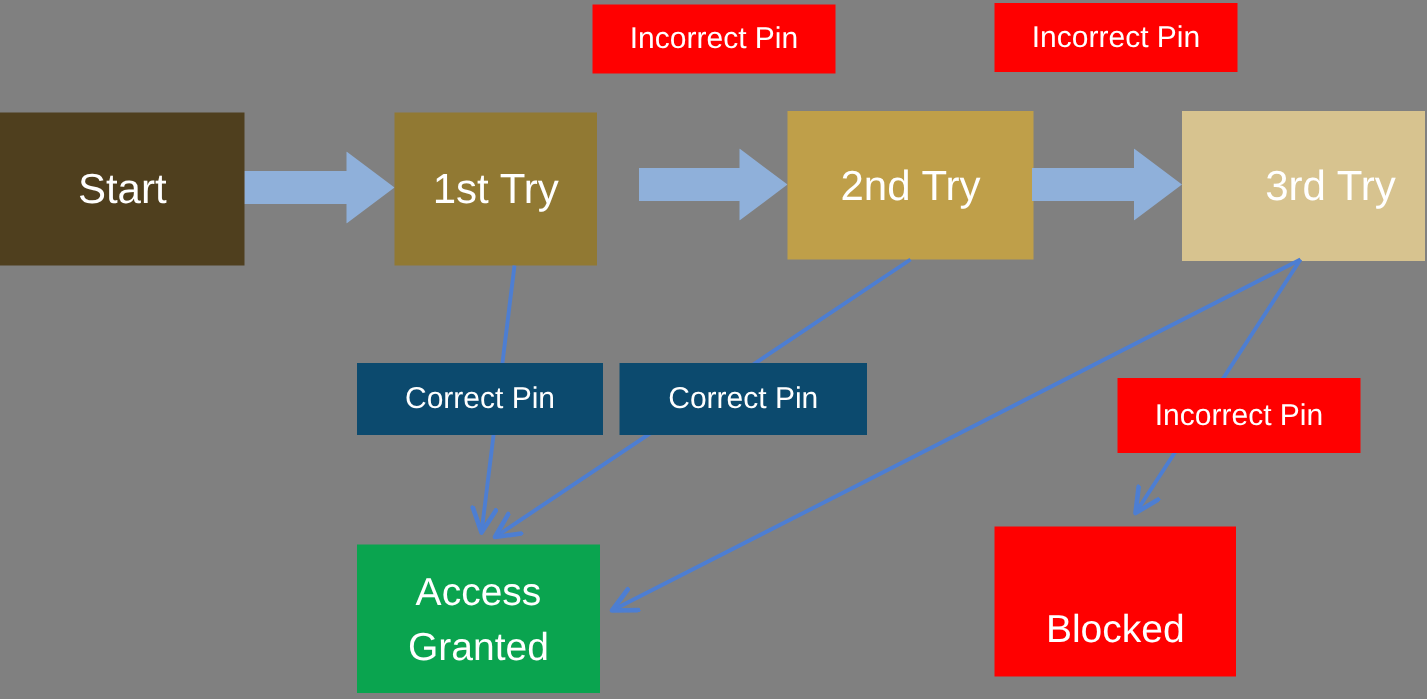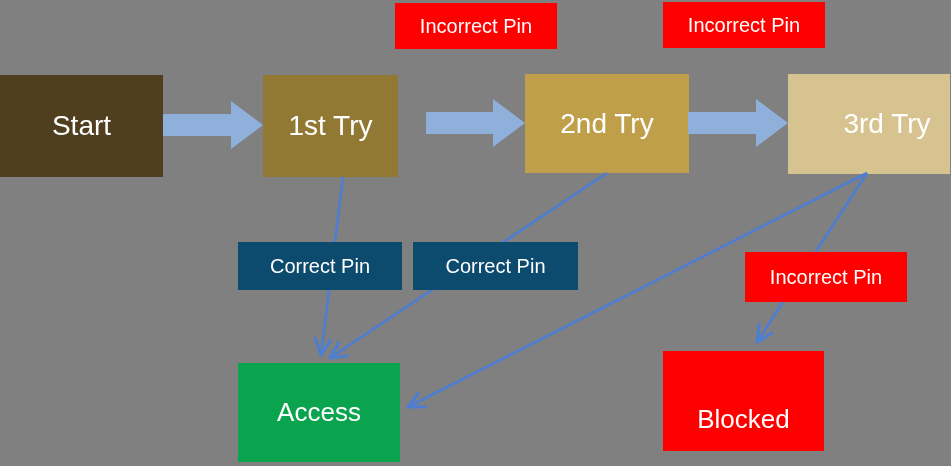--- a/index.html
+++ b/index.html
@@ -108,20 +108,21 @@
   <div class="tag tag-green cp1">
     <span>Correct Pin</span>
   </div>
   <div class="tag tag-green cp2">
     <span>Correct Pin</span>
   </div>
 
   <div class="node small box-access">
     <span>
       <span>Access</span><br>
+      <span>Granted</span>
     </span>
   </div>
   <div class="node small box-blocked">
     <span>
       <br>
       <span>Blocked</span>
     </span>
   </div>
 
 </div>

